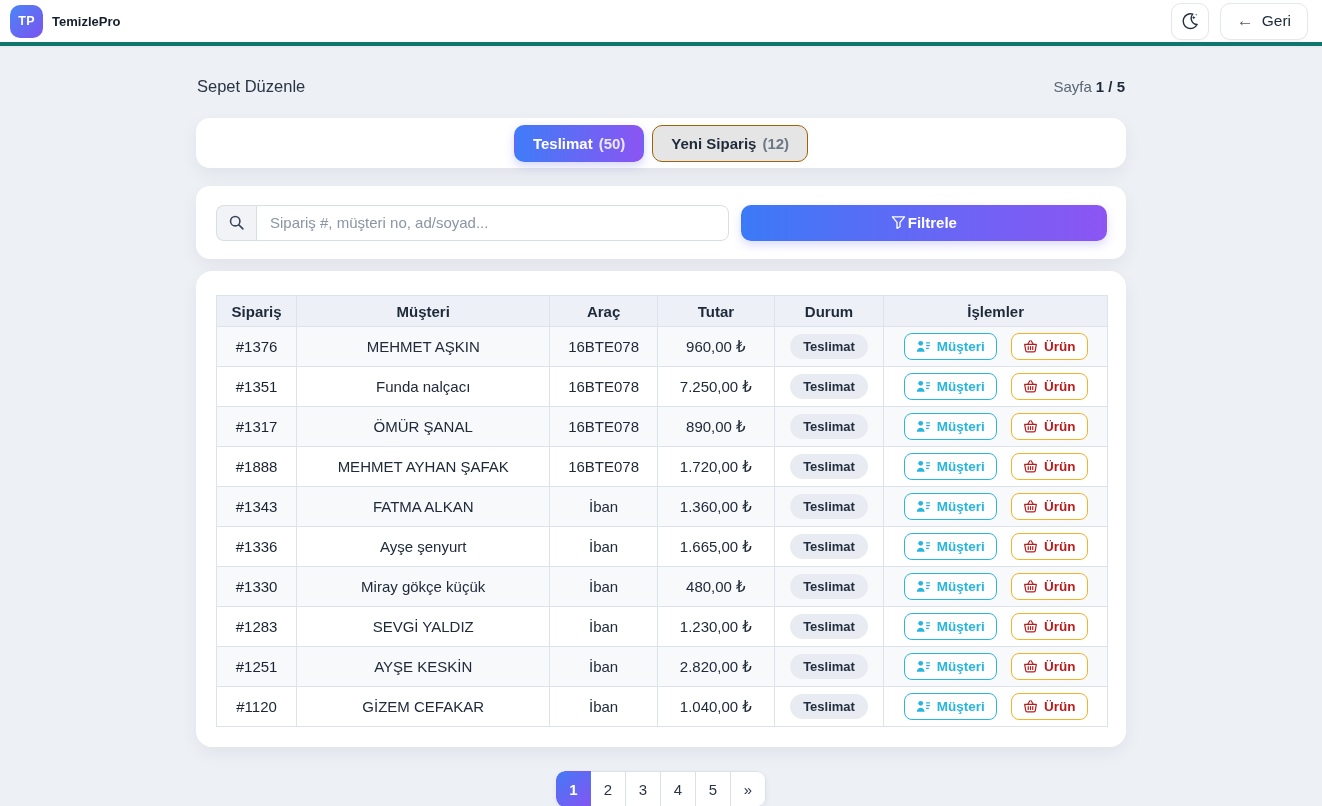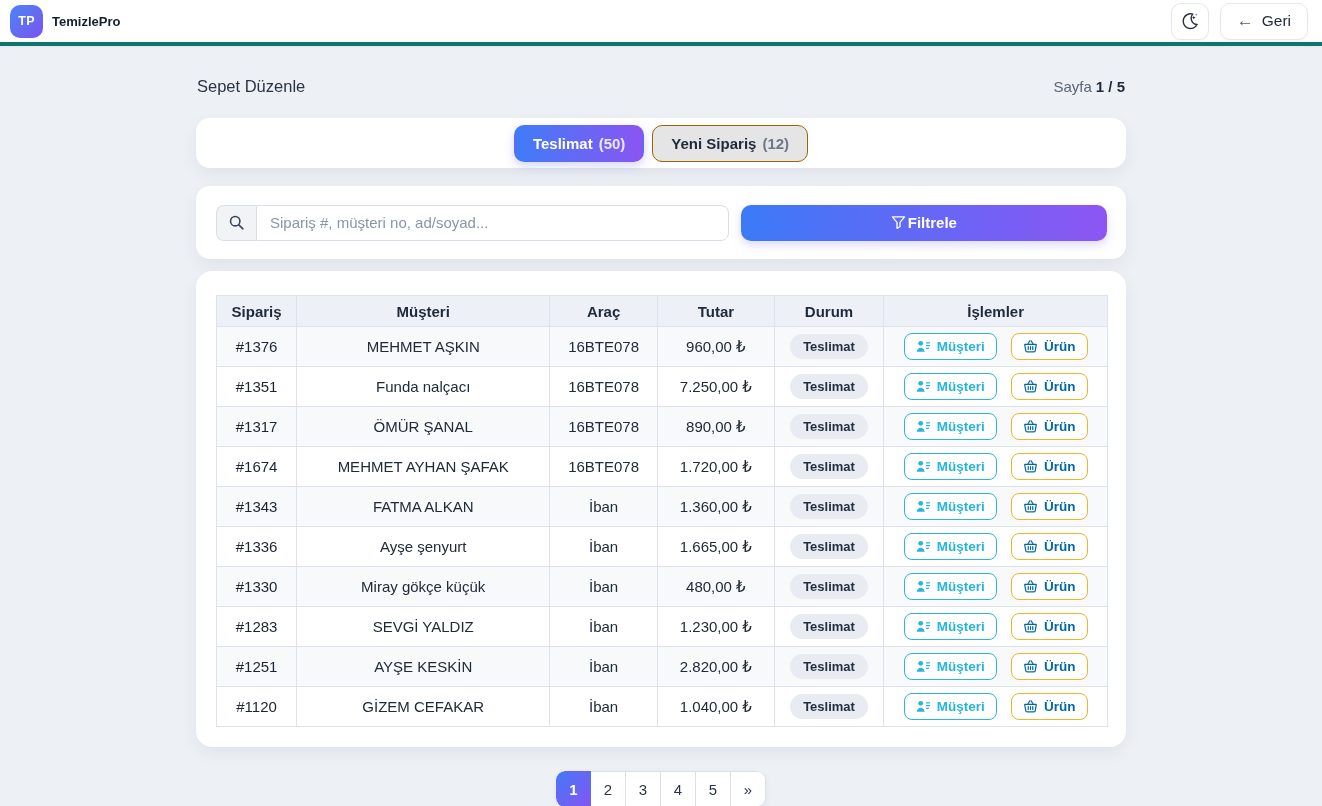--- a/index.html
+++ b/index.html
@@ -110,21 +110,21 @@
     display:inline-block; background:#e8ecf2; color:#232f3f;
     font-size:13px; font-weight:bold; padding:5px 13px; border-radius:999px;
   }
   .actions-cell { white-space:nowrap; }
   .action-btn {
     display:inline-flex; align-items:center; gap:6px;
     background:#fff; border-radius:8px; cursor:pointer;
     font-size:13.5px; font-weight:bold; padding:5px 11px; font-family:inherit;
   }
   .btn-customer { border:1.5px solid #2ab5dd; color:#2ab5dd; margin-right:10px; }
-  .btn-product  { border:1.5px solid #f2b32a; color:#0369a1; }
+  .btn-product  { border:1.5px solid #f2b32a; color:#b91c1c; }
   
   .pagination {
     display:flex; justify-content:center; margin-top:24px;
   }
   .page-group {
     display:flex; border-radius:9px; overflow:hidden;
     box-shadow:0 2px 6px rgba(20,30,55,.06);
   }
   .page-btn {
     width:35px; height:36px; background:#fff;
@@ -317,21 +317,21 @@
             <path d="M5 5.8l2.3-3.9M11 5.8L8.7 1.9"></path>
             <path d="M5.6 8.2v3M8 8.2v3M10.4 8.2v3"></path>
           </svg>
         </span>
         <span>Ürün</span>
       </button>
     </td>
   </tr>
 
   <tr>
-    <td class="col-order">#1674</td>
+    <td class="col-order">#1888</td>
     <td>MEHMET AYHAN ŞAFAK</td>
     <td>16BTE078</td>
     <td>1.720,00 ₺</td>
     <td><span class="badge">Teslimat</span></td>
     <td class="actions-cell">
       <button class="action-btn btn-customer">
         <span>
           <svg width="15" height="15" viewBox="0 0 16 16" fill="currentColor">
             <circle cx="5" cy="4.6" r="2.6"></circle>
             <path d="M.8 13.6c0-2.4 1.9-4.3 4.2-4.3s4.2 1.9 4.2 4.3H.8z"></path>

